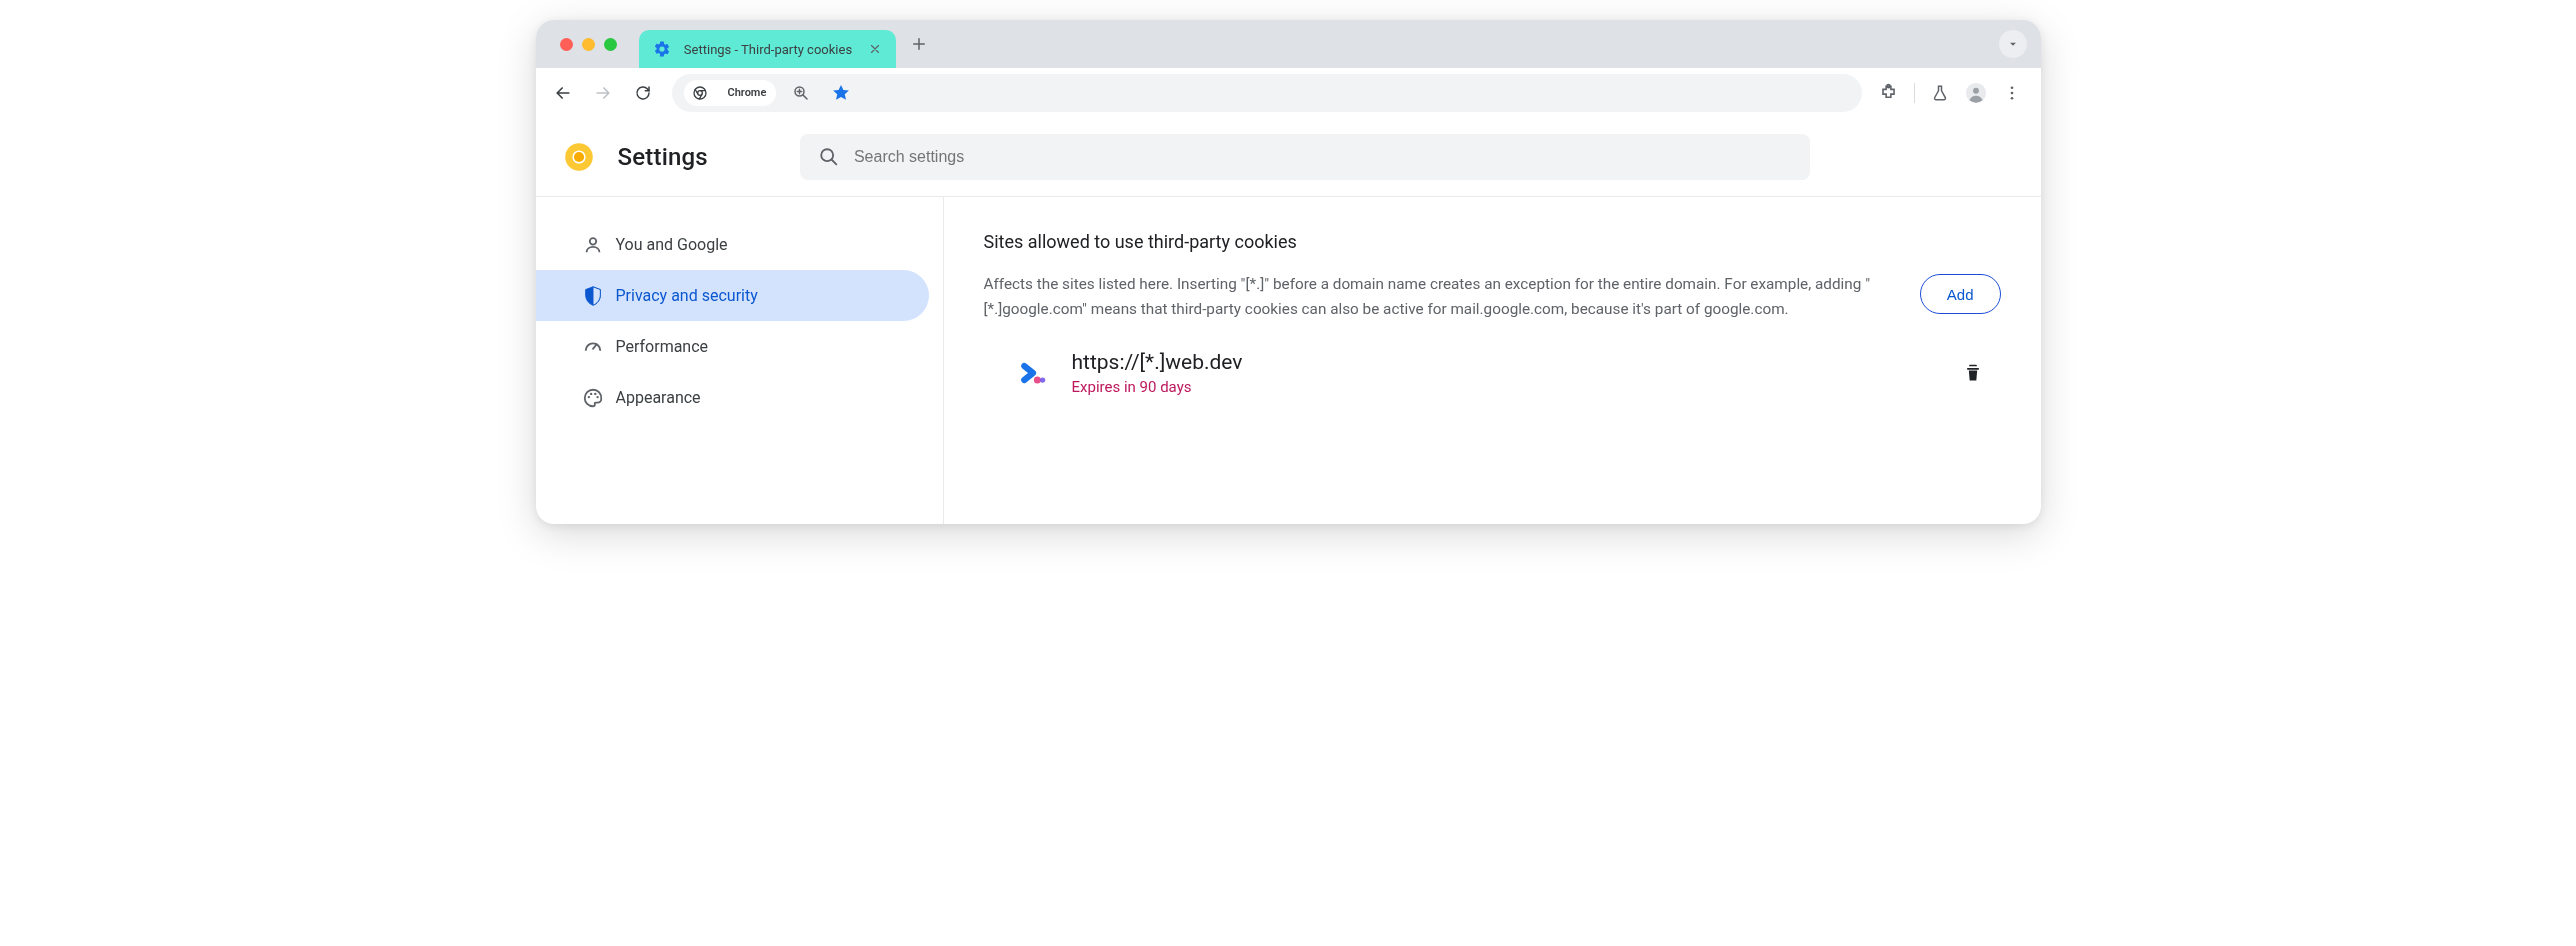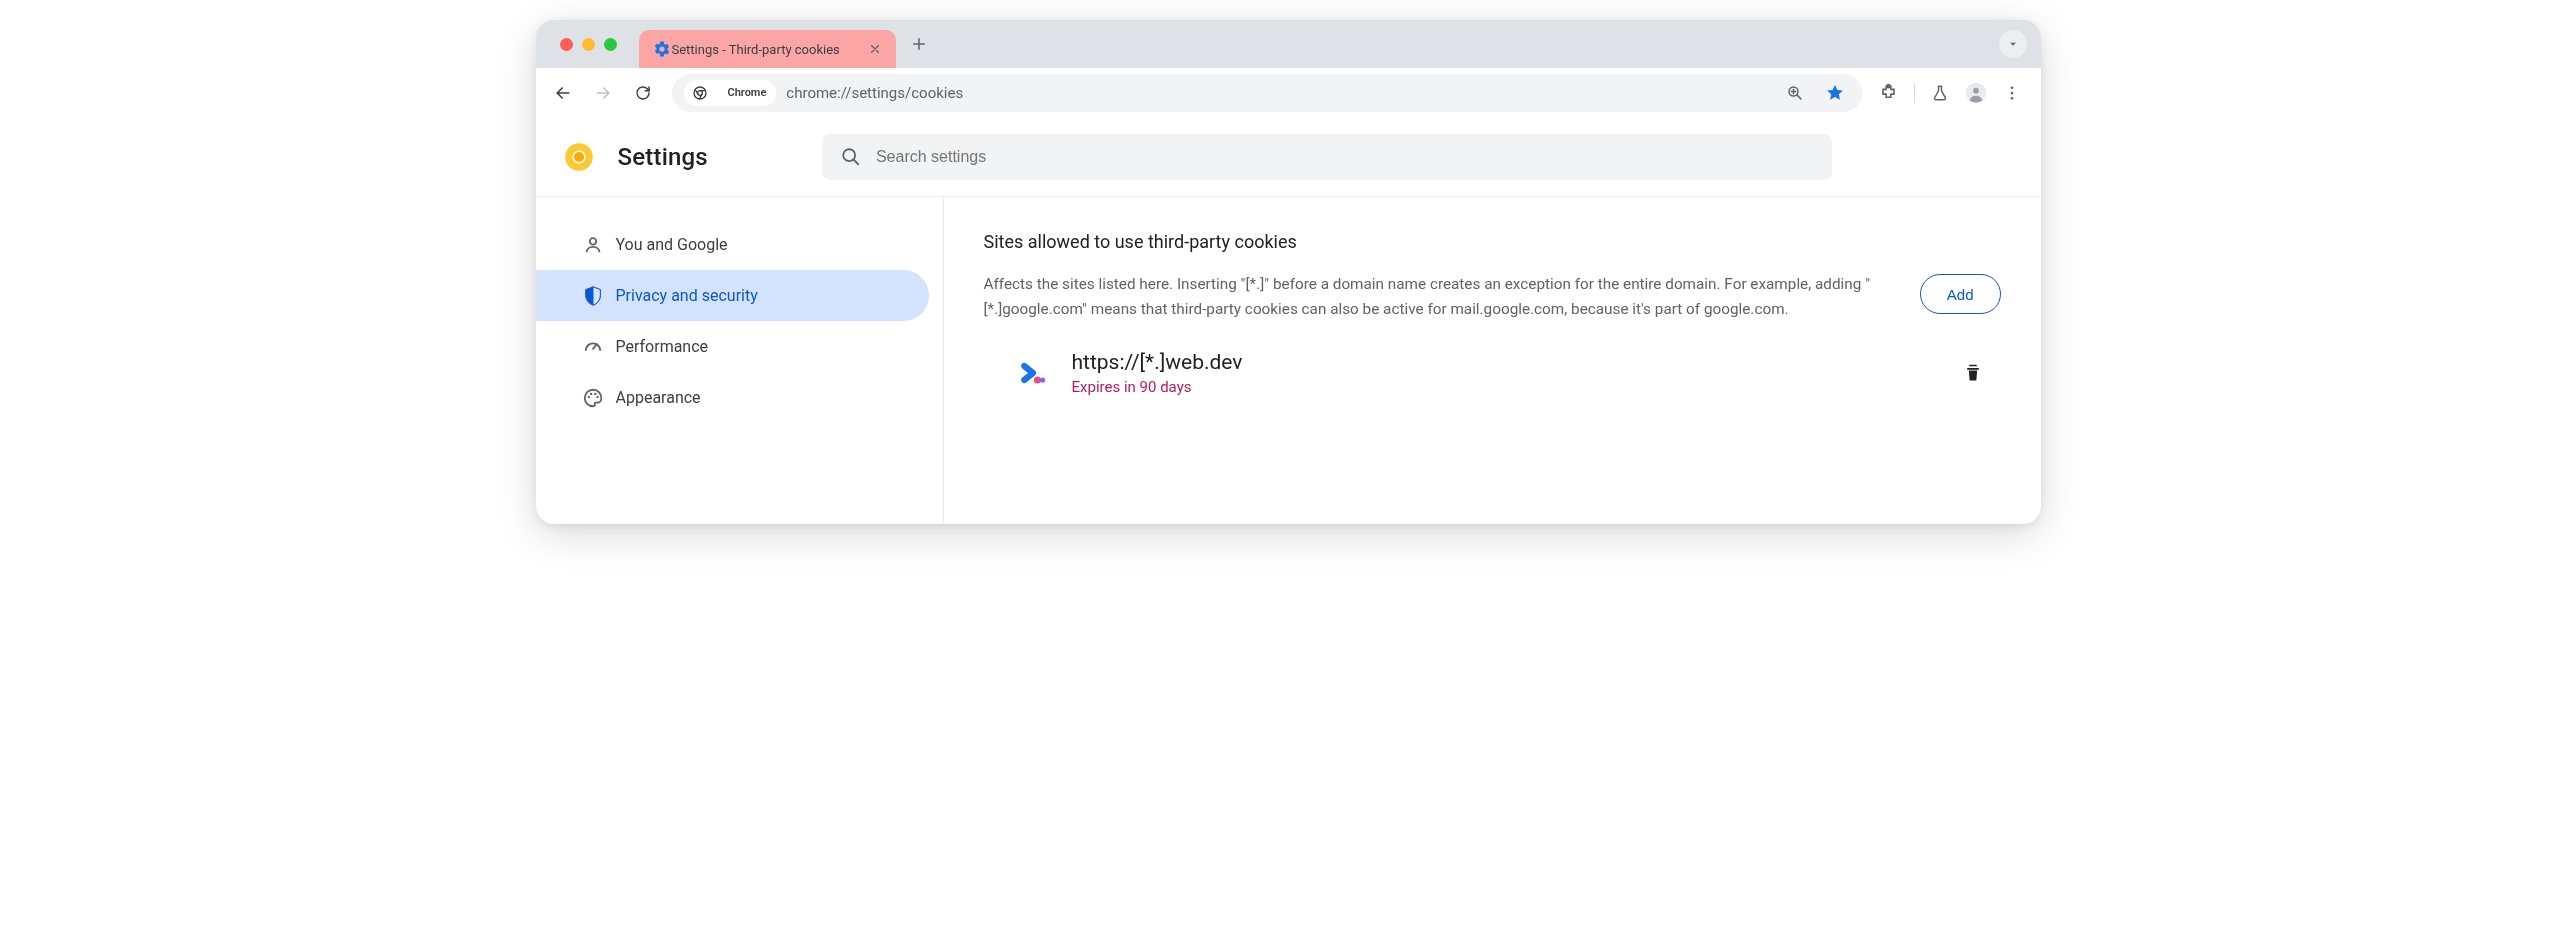--- a/index.html
+++ b/index.html
@@ -33,30 +33,31 @@
     align-items: center;
     align-self: center;
     margin-right: 22px;
     margin-left: 6px;
   }
   .tl { width: 13px; height: 13px; border-radius: 50%; }
   .tl.red { background: #ff5f57; }
   .tl.yellow { background: #febc2e; }
   .tl.green { background: #28c840; }
   .tab {
-    background: #fca5a5;
+    background: #5eead4;
     height: 38px;
     border-radius: 10px 10px 0 0;
     display: flex;
     align-items: center;
     padding: 0 12px 0 14px;
     gap: 1px;
     min-width: 257px;
     max-width: 257px;
     position: relative;
+    text-align: center;
   }
   .tab-title {
     font-size: 13px;
     color: #3c4043;
     white-space: nowrap;
     overflow: hidden;
     text-overflow: ellipsis;
     flex: 1;
   }
   .tab-gear {
@@ -105,21 +106,21 @@
   .toolbar-sep { width:1px; height:20px; background:#dadce0; margin:0 4px; }
 
   
   .settings-header {
     height:79px; display:flex; align-items:center; padding-left:28px; gap:24px;
     border-bottom:1px solid #e8eaed;
   }
   .settings-logo { width:30px; height:30px; }
   .settings-title { font-size:24px; color:#202124; font-weight:500; letter-spacing:0.2px; }
   .search-settings {
-    flex:1; max-width:1010px; margin-left:90px; margin-right:40px;
+    flex:1; max-width:1010px; margin-left:68px; margin-right:40px;
     height:46px; background:#f1f3f4; border-radius:8px;
     display:flex; align-items:center; padding:0 18px; gap:14px;
   }
   .search-settings input {
     border:none; background:transparent; outline:none; flex:1;
     font-size:16px; color:#5f6368;
   }
 
   
   .body { display:flex; height:327px; }
@@ -213,21 +214,20 @@
     </div>
     <div class="omnibox">
       <div class="site-chip">
         <svg viewBox="0 0 24 24" width="16" height="16">
             <circle cx="12" cy="12" r="9" fill="none" stroke="#3c4043" stroke-width="2"></circle>
             <circle cx="12" cy="12" r="3.5" fill="none" stroke="#3c4043" stroke-width="2"></circle>
             <path fill="none" stroke="#3c4043" stroke-width="2" d="M12 8.5h9 M8.9 13.8 4.4 6 M15.1 13.8 10.6 21.6"></path>
           </svg>
         <span>Chrome</span>
       </div>
-      <span class="omnibox-url">chrome://settings/cookies</span>
       <div class="omnibox-actions">
         <span class="toolbar-icon">
           <svg viewBox="0 0 24 24" width="18" height="18">
               <circle cx="10" cy="10" r="6" fill="none" stroke="#5f6368" stroke-width="2"></circle>
               <path stroke="#5f6368" stroke-width="2" stroke-linecap="round" d="M14.5 14.5 L20 20 M7 10h6 M10 7v6"></path>
             </svg>
         </span>
         <span class="toolbar-icon">
           <svg viewBox="0 0 24 24" width="20" height="20">
               <path fill="#1a73e8" d="M12 2.5l2.9 6 6.6.6-5 4.5 1.5 6.4L12 16.8 6 20l1.5-6.4-5-4.5 6.6-.6z"></path>

